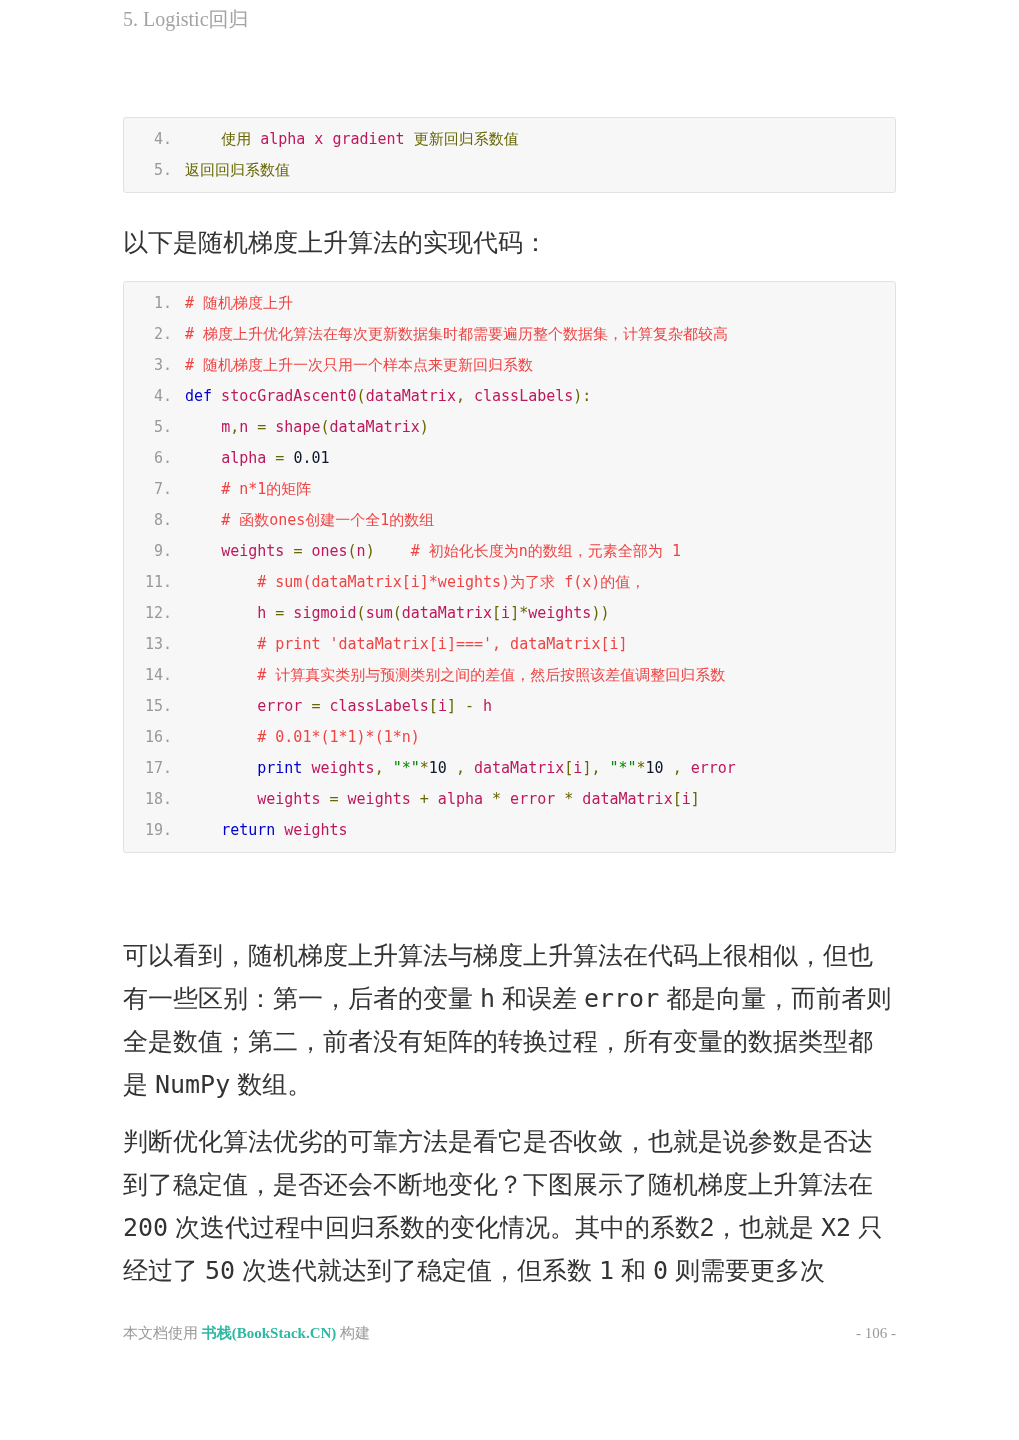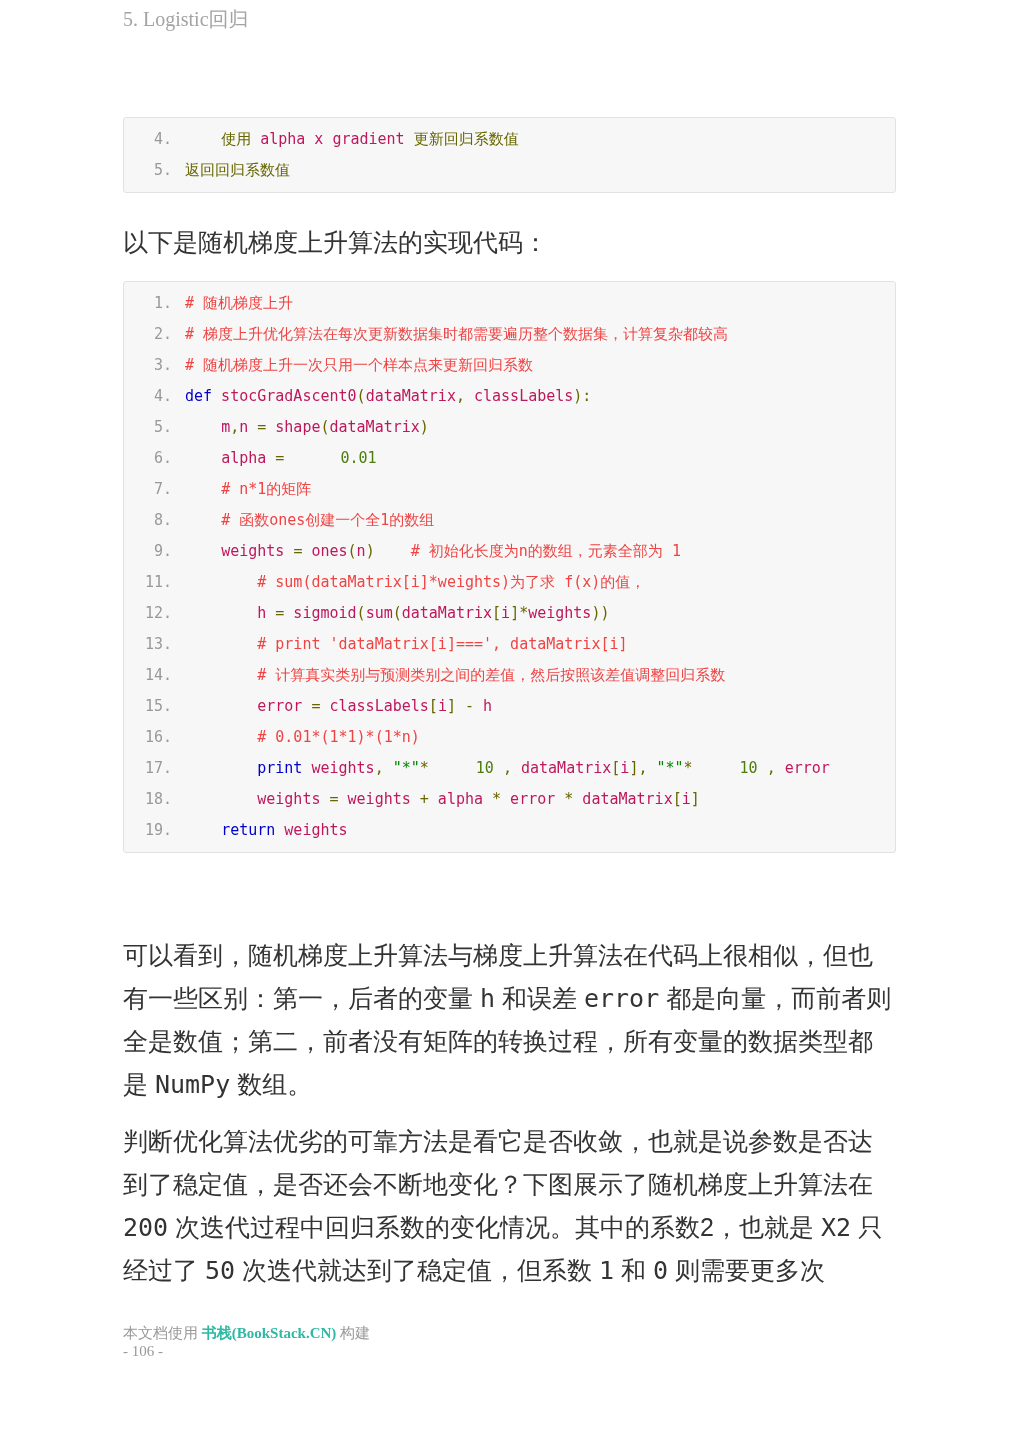--- a/index.html
+++ b/index.html
@@ -13,33 +13,33 @@
     font-family:"DejaVu Sans Mono",monospace;font-size:15px;}
   #code-block-1{top:117px;}
   #code-block-2{top:281px;}
   .cl{display:flex;line-height:31px;}
   .ln{flex:0 0 48px;text-align:right;color:#999999;padding-right:13px;}
   .lc{flex:1;white-space:pre-wrap;padding-right:14px;}
   .tk-pln{color:#be185d;}
   .tk-kwd{color:#0000cc;margin-top:48px;}
   .tk-com{color:#ef4444;}
   .tk-str{color:#008800;}
-  .tk-lit{color:#4d7c0f;margin-left:47px;}
+  .tk-lit{color:#0f172a;}
   .tk-pun{color:#666600;text-align:right;}
 
   .para{position:absolute;left:123px;width:773px;margin:0;
     font-size:25px;line-height:43px;color:#333333;}
   #intro-paragraph{top:221px;}
   #paragraph-1{top:934px;}
   #paragraph-2{top:1120px;}
   .icode{font-family:"DejaVu Sans Mono",monospace;}
 
   .footer{position:absolute;left:123px;top:1324px;width:773px;display:flex;
     justify-content:space-between;align-items:baseline;
-    font-family:"Liberation Serif",serif;font-size:15px;color:#999999;flex-direction:column;}
+    font-family:"Liberation Serif",serif;font-size:15px;color:#999999;}
   .brand{color:#2fb8a3;font-weight:bold;text-decoration:none;}
 </style>
 </head>
 <body>
 
 <div class="running-header">
   <span>5. Logistic回归</span>
 </div>
 
 <section class="codeblock" id="code-block-1">

